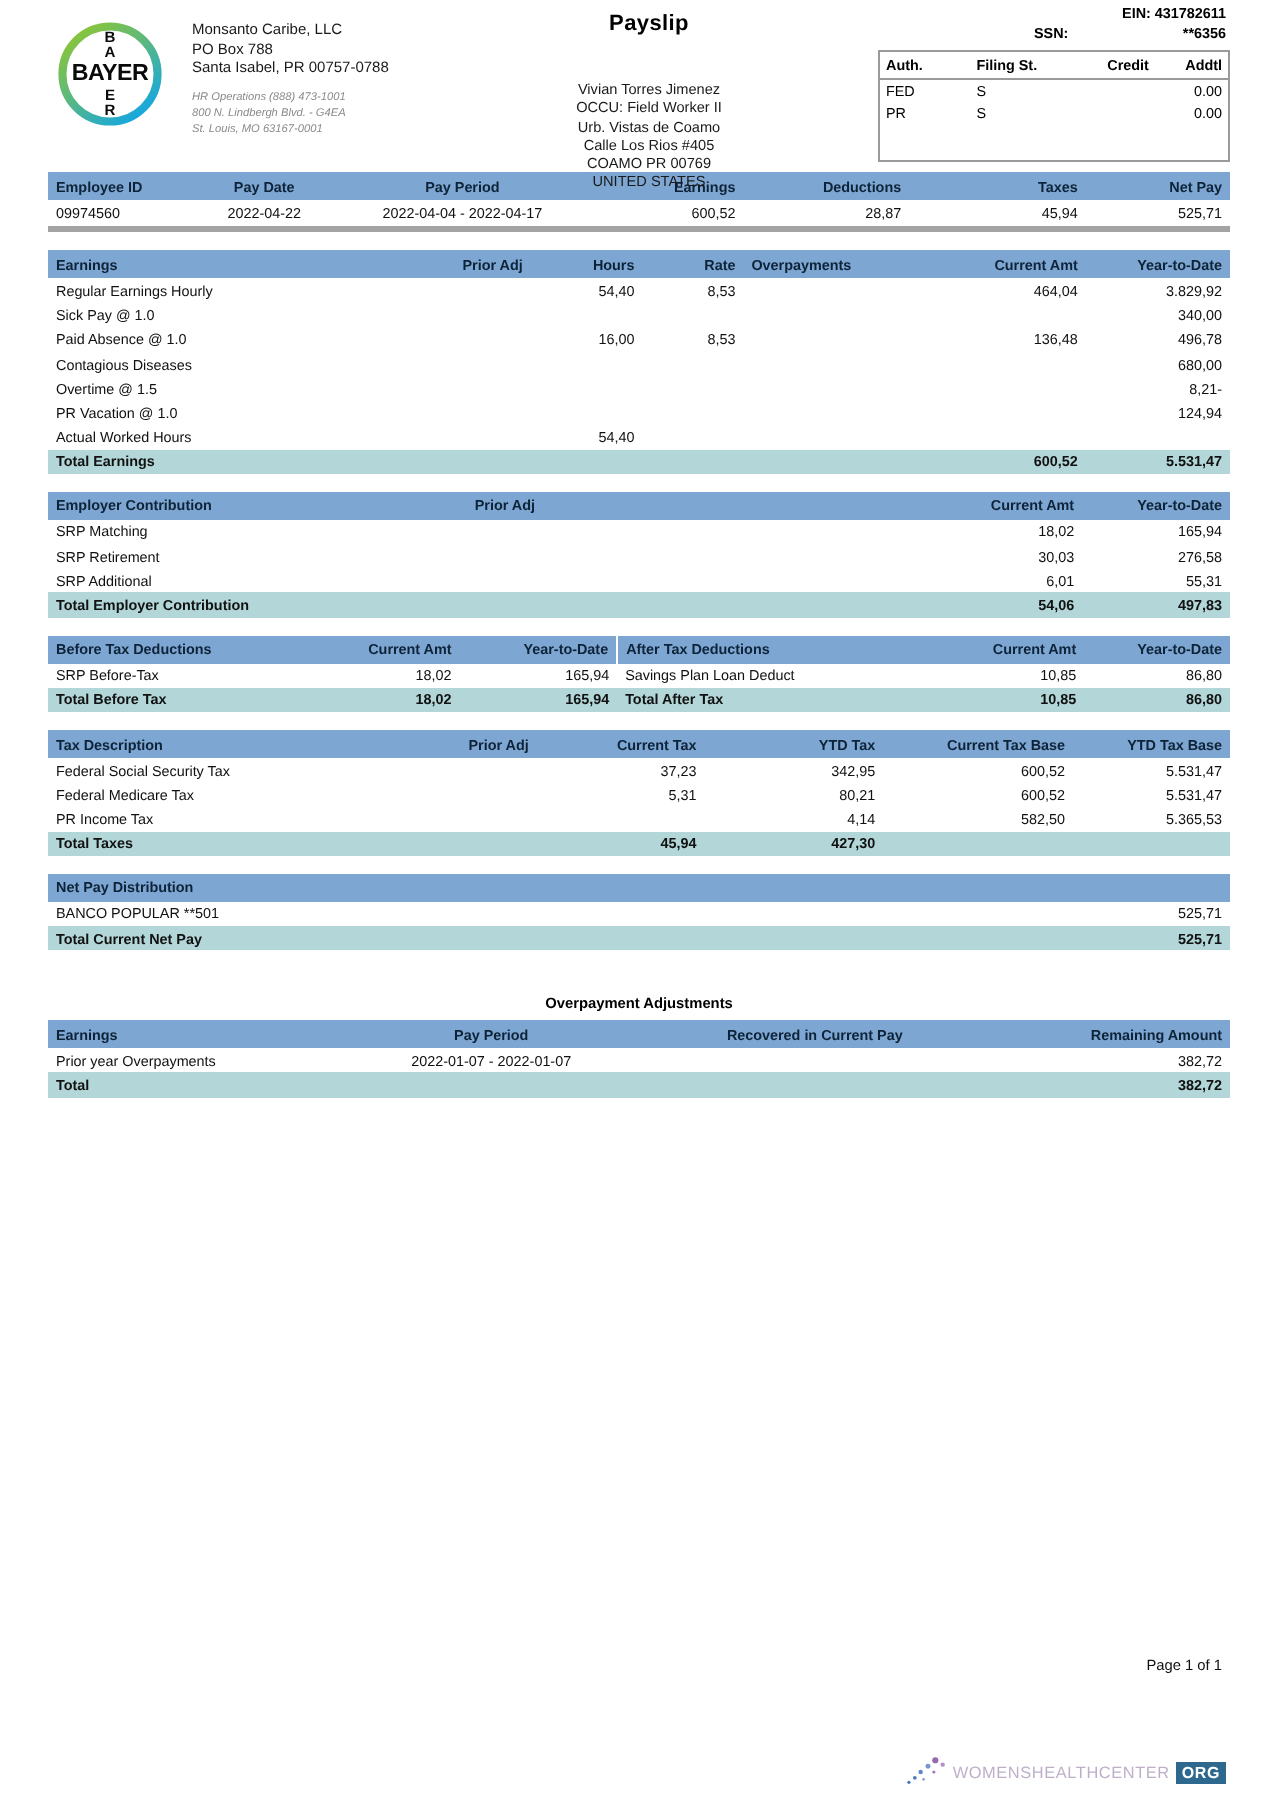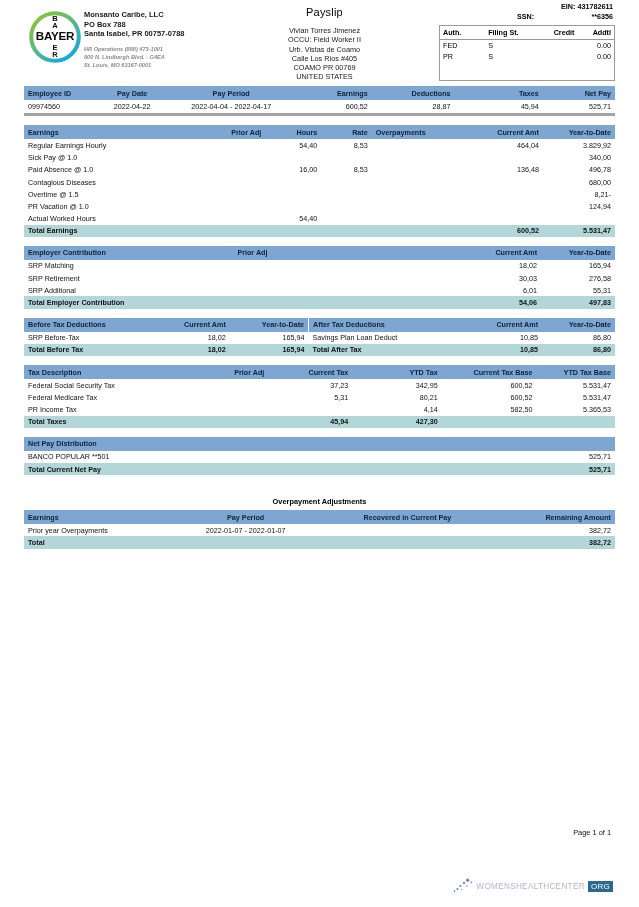--- a/index.html
+++ b/index.html
@@ -38,23 +38,22 @@
     width: 200px;
     flex: 0 0 auto;
   }
   .bayer-logo {
     width: 58px;
     height: 58px;
     flex: 0 0 auto;
     margin-left: 2px;
   }
   .company-text {
-    margin-left: 0;
+    margin-left: 12px;
     padding-top: 2px;
-    font-weight: bold;
   }
   .company-name {
     font-size: 7.5px;
     line-height: 9.5px;
     color: #1a1a1a;
   }
   .company-sub {
     margin-top: 6px;
     font-size: 5.6px;
     line-height: 8px;
@@ -63,24 +62,24 @@
   }
 
   .center-block {
     flex: 1 1 auto;
     text-align: center;
     padding-top: 6px;
     margin-left: -14px;
   }
   .payslip-title {
     font-size: 11px;
-    font-weight: normal;
+    font-weight: bold;
     color: #000;
     letter-spacing: .2px;
-    margin-bottom: 8px;
+    margin-bottom: 22px;
   }
   .emp-addr div {
     font-size: 7.3px;
     line-height: 9.3px;
     color: #1a1a1a;
   }
 
   .right-block {
     width: 176px;
     flex: 0 0 auto;
@@ -195,21 +194,21 @@
   .wm-text {
     font-size: 8.2px;
     letter-spacing: .3px;
     color: #b9a9c4;
     font-family: "Liberation Sans", sans-serif;
   }
   .wm-org {
     background: #1c5d86;
     color: #ffffff;
     font-size: 8px;
-    font-weight: normal;
+    font-weight: bold;
     padding: 1px 3px;
     margin-left: 3px;
     letter-spacing: .3px;
   }
 </style>
 </head>
 <body>
 
 <div class="page">
 

